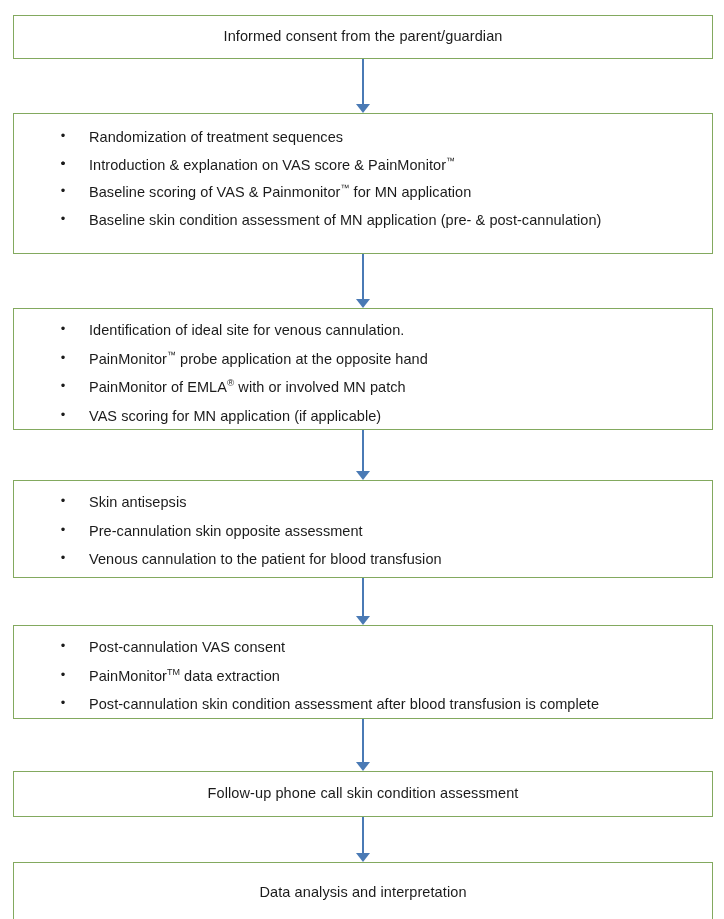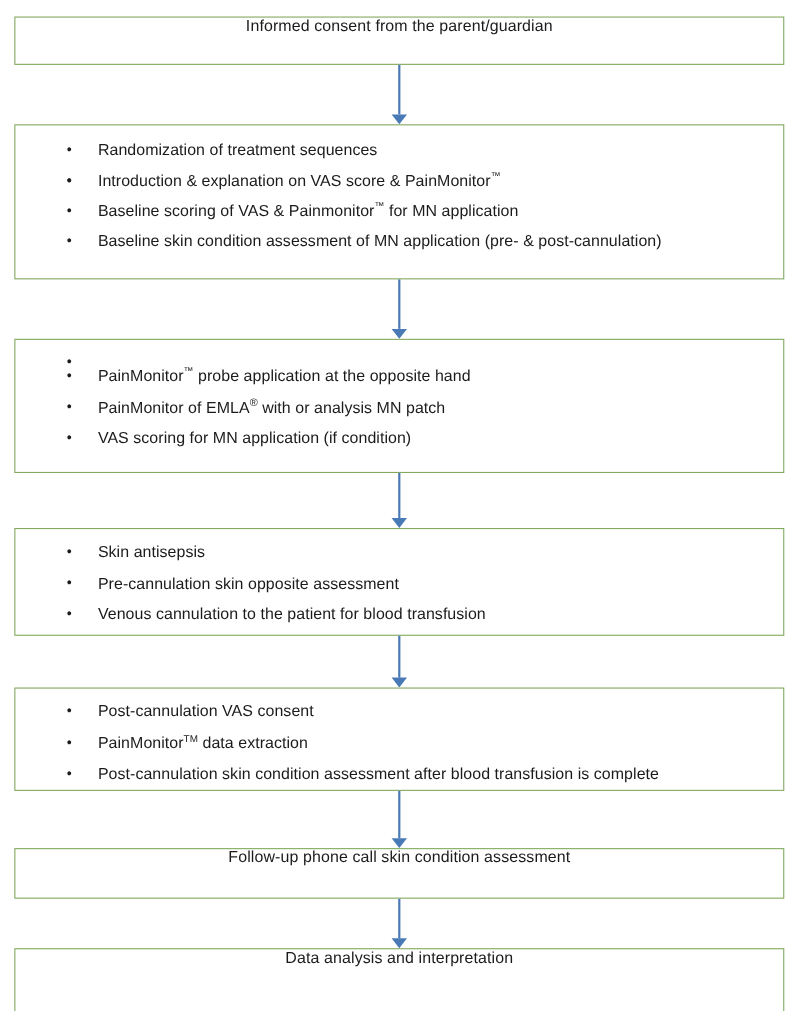--- a/index.html
+++ b/index.html
@@ -23,20 +23,21 @@
 
   .node {
     position: absolute;
     box-sizing: border-box;
     border: 1.3px solid #83a95f;
     background: #ffffff;
   }
 
   .node.centered {
     display: flex;
+    align-items: center;
     justify-content: center;
   }
 
   .node-title {
     font-size: 14.5px;
     line-height: 1.2;
     color: #1b1b1b;
     text-align: center;
     letter-spacing: 0.1px;
   }
@@ -138,30 +139,30 @@
   </div>
 
   <div class="arrow" style="left:354px; top:254px; height:54px;">
     <div class="shaft" style="height:45px;"></div>
     <div class="head" style="top:45px;"></div>
   </div>
 
   <div class="node" style="left:13px; top:308px; width:700px; height:122px;">
     <ul class="bullets" style="top:13px;">
       <li style="margin-bottom:12px;">
-        <span class="bullet-dot">•</span>
+        <span class="bullet-dot">•</span><span>Identification of ideal site for venous cannulation.</span>
       </li>
       <li style="margin-bottom:12px;">
         <span class="bullet-dot">•</span><span>PainMonitor</span><sup class="tm">™</sup><span> probe application at the opposite hand</span>
       </li>
       <li style="margin-bottom:12px;">
-        <span class="bullet-dot">•</span><span>PainMonitor of EMLA</span><sup class="reg">®</sup><span> with or analysis MN patch</span>
-      </li>
-      <li>
-        <span class="bullet-dot">•</span><span>VAS scoring for MN application (if condition)</span>
+        <span class="bullet-dot">•</span><span>PainMonitor of EMLA</span><sup class="reg">®</sup><span> with or involved MN patch</span>
+      </li>
+      <li>
+        <span class="bullet-dot">•</span><span>VAS scoring for MN application (if applicable)</span>
       </li>
     </ul>
   </div>
 
   <div class="arrow" style="left:354px; top:430px; height:50px;">
     <div class="shaft" style="height:41px;"></div>
     <div class="head" style="top:41px;"></div>
   </div>
 
   <div class="node" style="left:13px; top:480px; width:700px; height:98px;">

